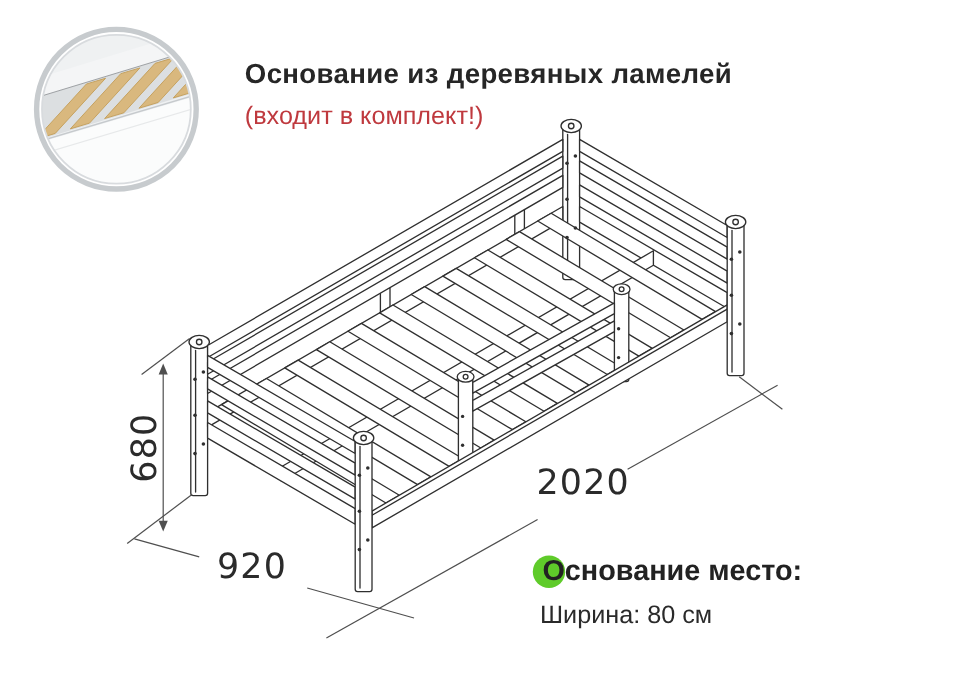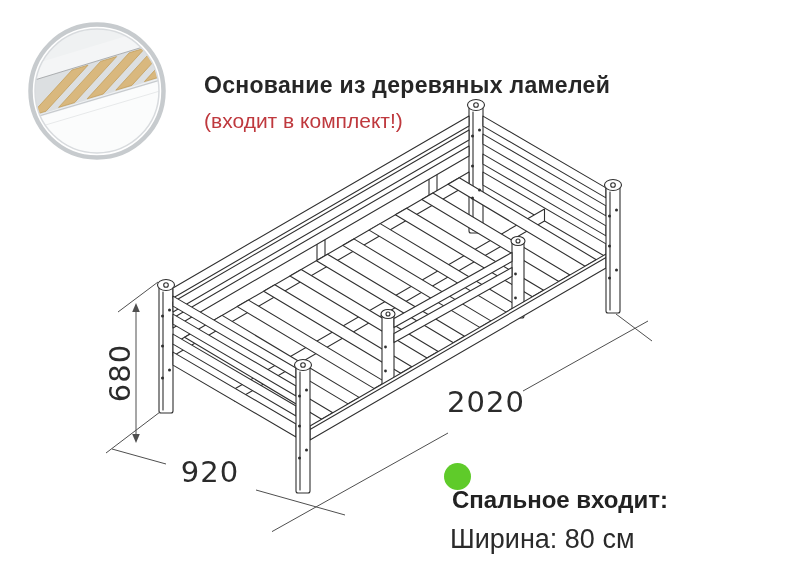--- a/index.html
+++ b/index.html
@@ -8,27 +8,27 @@
     --green-bullet:#5fcb2a;
     --drawing-line:#2f2f2f;
     --dimension-line:#4f4f4f;
     --wood-slat:#d9b87e;
   }
   *{margin:0;padding:0;box-sizing:border-box}
   html,body{width:800px;height:568px;background:#fff;overflow:hidden;
     font-family:"Liberation Sans",sans-serif;}
   .stage{position:relative;width:800px;height:568px;background:#fff;}
   .stage > svg{position:absolute;left:0;top:0;}
-  .txt{position:absolute;white-space:nowrap;line-height:1;margin-top:24px;}
+  .txt{position:absolute;white-space:nowrap;line-height:1;}
   .title{left:204px;top:50px;font-size:23px;font-weight:700;letter-spacing:.3px;color:var(--title-text);}
   .subtitle{left:204px;top:86px;font-size:21px;font-weight:500;color:var(--subtitle-red);text-align:right;}
   .green-dot{position:absolute;left:444px;top:463px;width:27px;height:27px;border-radius:50%;
     background:var(--green-bullet);}
   .sleep-heading{left:452px;top:464px;font-size:24px;font-weight:700;color:#222;}
-  .sleep-specs{left:450px;top:502px;font-size:27px;font-weight:500;color:#2a2a2a;display:flex;gap:28px;flex-direction:column;}
+  .sleep-specs{left:450px;top:502px;font-size:21px;font-weight:500;color:#2a2a2a;display:flex;gap:28px;flex-direction:column;}
   
   .ln{stroke:var(--drawing-line);stroke-width:1.1;fill:#fff;stroke-linejoin:round;stroke-linecap:round;}
   .lno{stroke:var(--drawing-line);stroke-width:1.1;fill:none;stroke-linecap:round;}
   .dim{stroke:var(--dimension-line);stroke-width:1;fill:none;}
   .dimarrow{fill:var(--dimension-line);stroke:none;}
   .dimtxt{fill:#2b2b2b;font-family:"DejaVu Sans",sans-serif;font-size:29px;font-weight:500;letter-spacing:1px;}
   .dot{fill:#2f2f2f;stroke:none;}
   .thin{stroke:#9a9da0;stroke-width:.8;fill:none;}
 </style>
 </head>
@@ -199,18 +199,18 @@
       <line class="dim" x1="523" y1="391" x2="648" y2="321"></line>
       <line class="dim" x1="616" y1="314" x2="652" y2="341"></line>
       <text class="dimtxt" x="486" y="404" text-anchor="middle" dominant-baseline="middle">2020</text>
     </g>
   </svg>
 
   <div class="txt title">Основание из деревяных ламелей</div>
   <div class="txt subtitle">(входит в комплект!)</div>
 
   <div class="green-dot"></div>
-  <div class="txt sleep-heading">Спальное входит:</div>
+  <div class="txt sleep-heading">Основание место:</div>
   <div class="txt sleep-specs">
     <span>Ширина: 80 см</span>
   </div>
 
 </div>
 
 </body></html>

